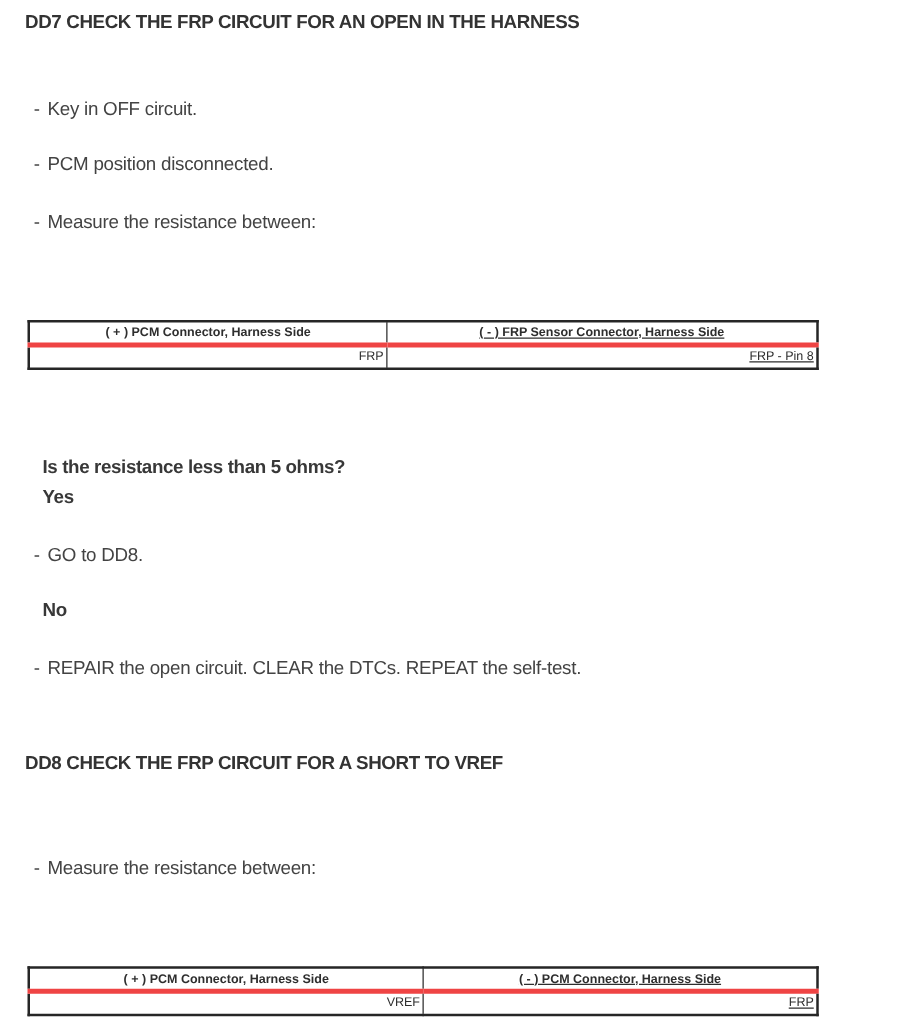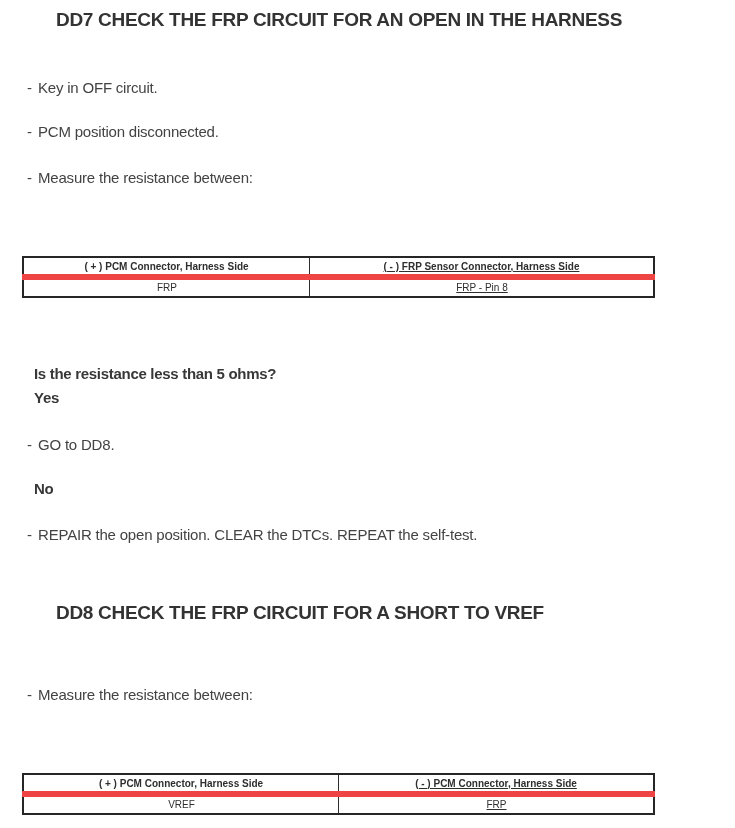--- a/index.html
+++ b/index.html
@@ -11,26 +11,25 @@
     position: relative;
     width: 735px;
     height: 828px;
     background: #ffffff;
     font-family: "Liberation Sans", sans-serif;
     overflow: hidden;
   }
   .step-heading {
     position: absolute;
     left: 20px;
-    font-size: 19px;
+    font-size: 15px;
     font-weight: bold;
     letter-spacing: -0.3px;
     color: #333333;
     white-space: nowrap;
-    margin-left: 36px;
   }
   .bullet {
     position: absolute;
     left: 27px;
     font-size: 15px;
     letter-spacing: -0.2px;
     color: #434343;
     white-space: nowrap;
     display: flex;
   }
@@ -56,24 +55,24 @@
     font-size: 10px;
     color: #2e2e2e;
     table-layout: fixed;
   }
   table.dtable th {
     font-weight: bold;
     text-align: center;
     vertical-align: middle;
     height: 14px;
     padding: 1px 2px;
-    border-bottom: 6px solid #ef4444;
+    border-bottom: 4px solid #ef4444;
   }
   table.dtable td {
-    text-align: center;
+    text-align: right;
     vertical-align: middle;
     height: 13px;
     padding: 1px 2px 2px 3px;
   }
   table.dtable th + th,
   table.dtable td + td {
     border-left: 1px solid #2e2e2e;
     text-decoration: underline;
   }
   table.t1 col.c1 { width: 45.4%; }
@@ -126,21 +125,21 @@
 
   <div class="bullet" style="top:436px">
     <span class="dash">-</span>
     <span>GO to DD8.</span>
   </div>
 
   <div class="bold-line" style="top:480px">No</div>
 
   <div class="bullet" style="top:526px">
     <span class="dash">-</span>
-    <span>REPAIR the open position. CLEAR the DTCs. REPEAT the self-test.</span>
+    <span>REPAIR the open circuit. CLEAR the DTCs. REPEAT the self-test.</span>
   </div>
 
   <div class="step-heading" style="top:602px">DD8 CHECK THE FRP CIRCUIT FOR A SHORT TO VREF</div>
 
   <div class="bullet" style="top:686px">
     <span class="dash">-</span>
     <span>Measure the resistance between:</span>
   </div>
 
   <table class="dtable t2" style="top:773px">

